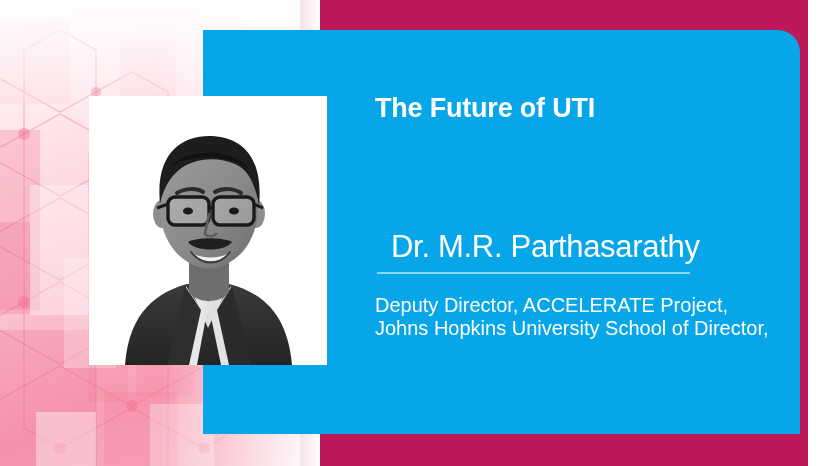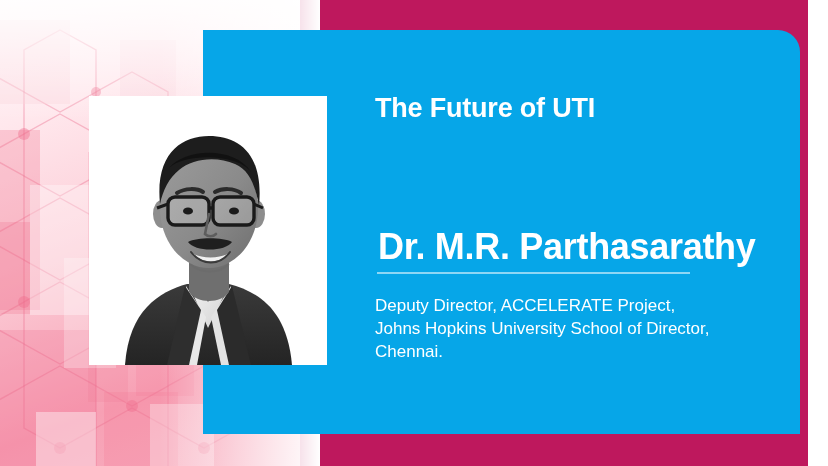--- a/index.html
+++ b/index.html
@@ -64,31 +64,31 @@
   .photo svg{display:block;width:238px;height:269px;}
 
   
   .txt{position:absolute;left:375px;top:30px;width:420px;height:404px;}
   .title{
     position:absolute;top:60px;left:0;width:400px;
     color:#ffffff;font-size:27px;font-weight:bold;line-height:36px;
     letter-spacing:-.2px;
   }
   .name{
-    position:absolute;top:198px;left:3px;width:420px;
-    color:#ffffff;font-size:36px;font-weight:bold;line-height:38px;
+    position:absolute;top:198px;left:16px;width:420px;
+    color:#ffffff;font-size:31px;font-weight:normal;line-height:38px;
     letter-spacing:-.3px;white-space:nowrap;
   }
   .divider{
     position:absolute;top:242px;left:2px;width:313px;height:2px;
     background:rgba(255,255,255,.55);
   }
   .cred{
     position:absolute;top:264px;left:0;width:420px;
-    color:#ffffff;font-size:17px;font-weight:normal;line-height:23px;
+    color:#ffffff;font-size:20px;font-weight:normal;line-height:23px;
   }
   .cred div{white-space:nowrap;}
 </style>
 </head>
 <body>
 
 <div id="slide">
 
   <div class="bg-pink"></div>
 
@@ -216,17 +216,16 @@
       <div>The Future of UTI</div>
     </div>
 
     <div class="name">Dr. M.R. Parthasarathy</div>
 
     <div class="divider"></div>
 
     <div class="cred">
       <div>Deputy Director, ACCELERATE Project,</div>
       <div>Johns Hopkins University School of Director,</div>
-      <div>Chennai.</div>
     </div>
 
   </div>
 </div>
 
 </body></html>

